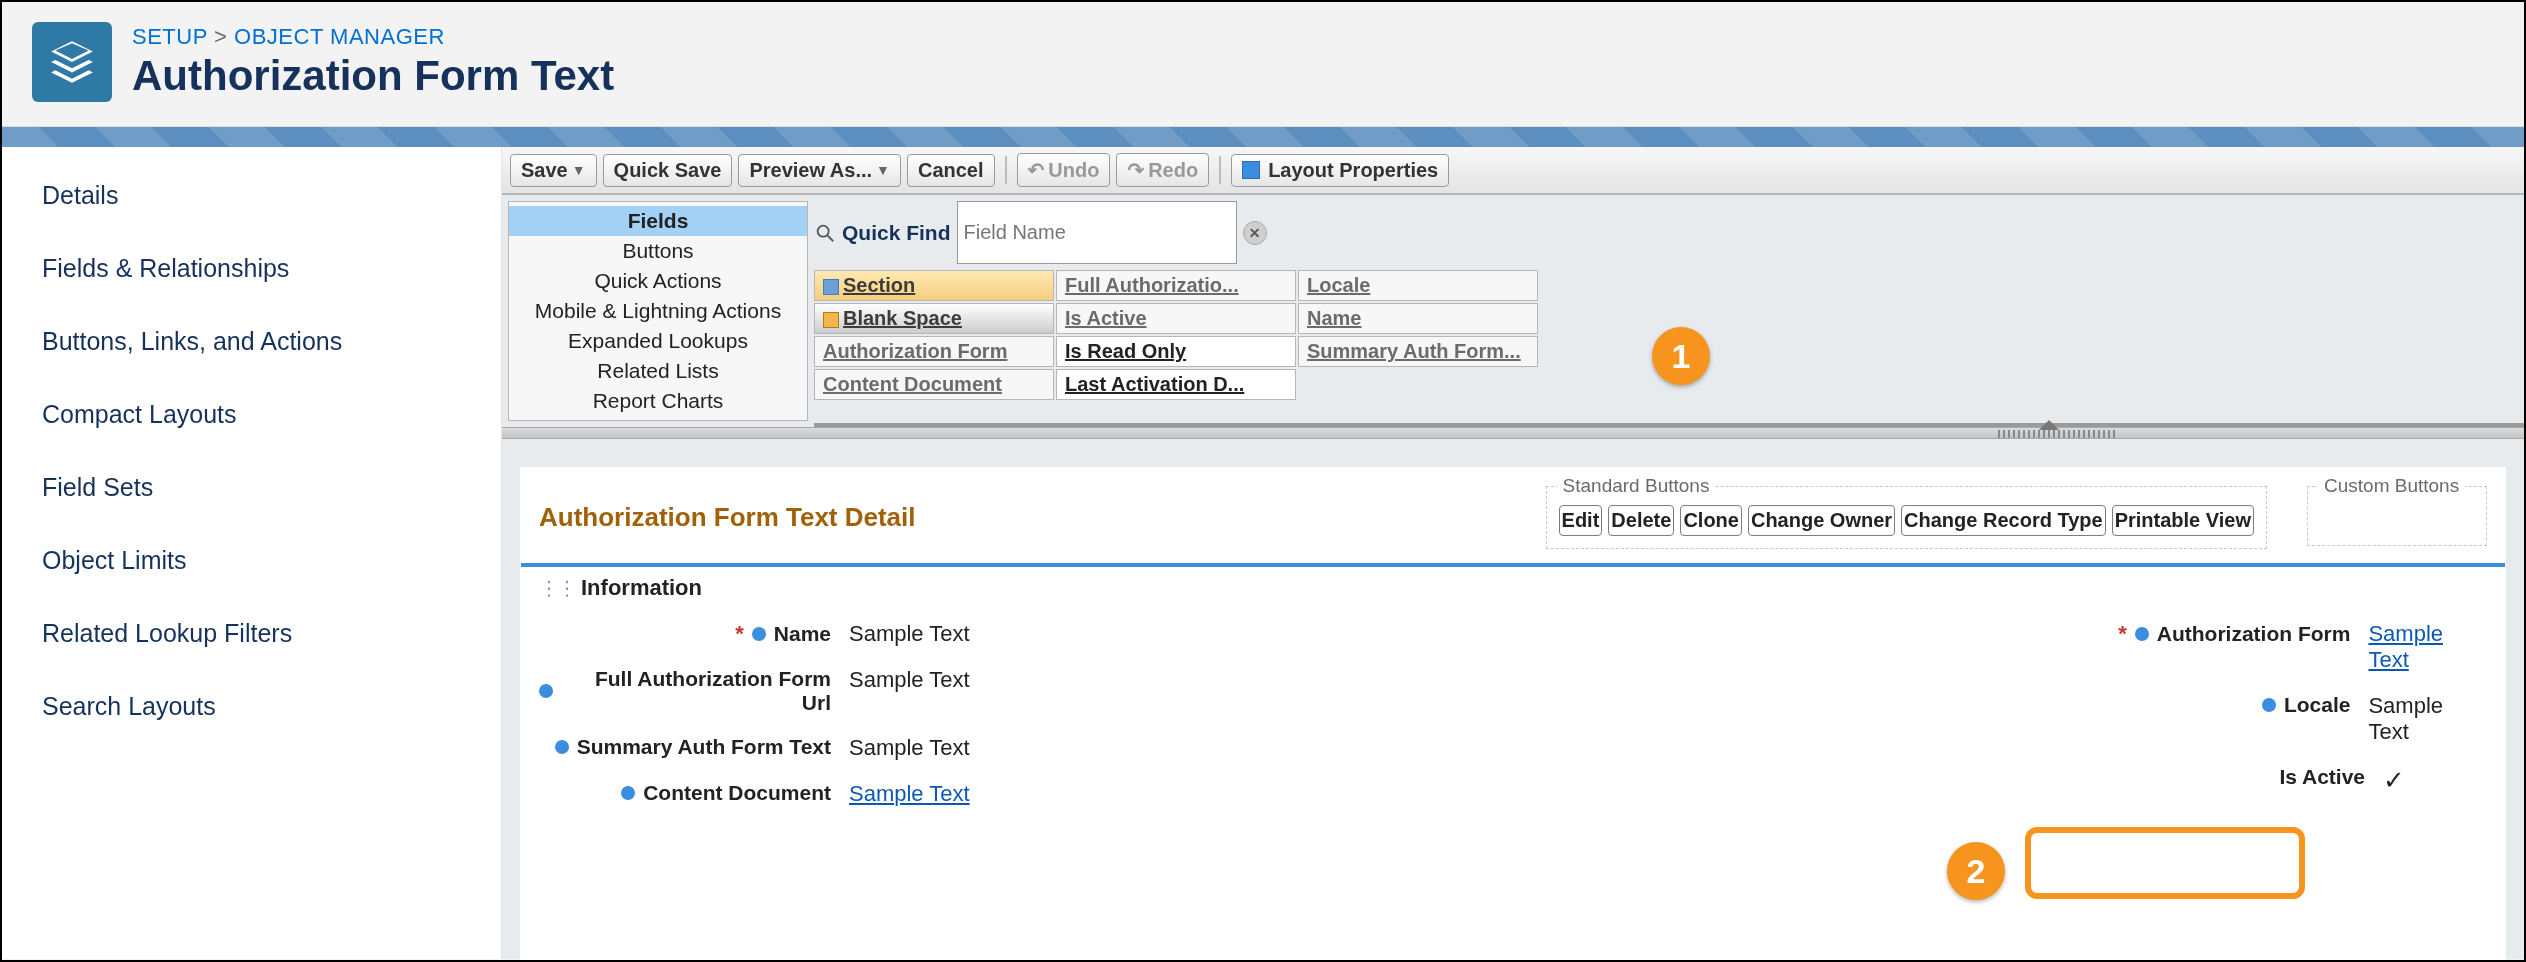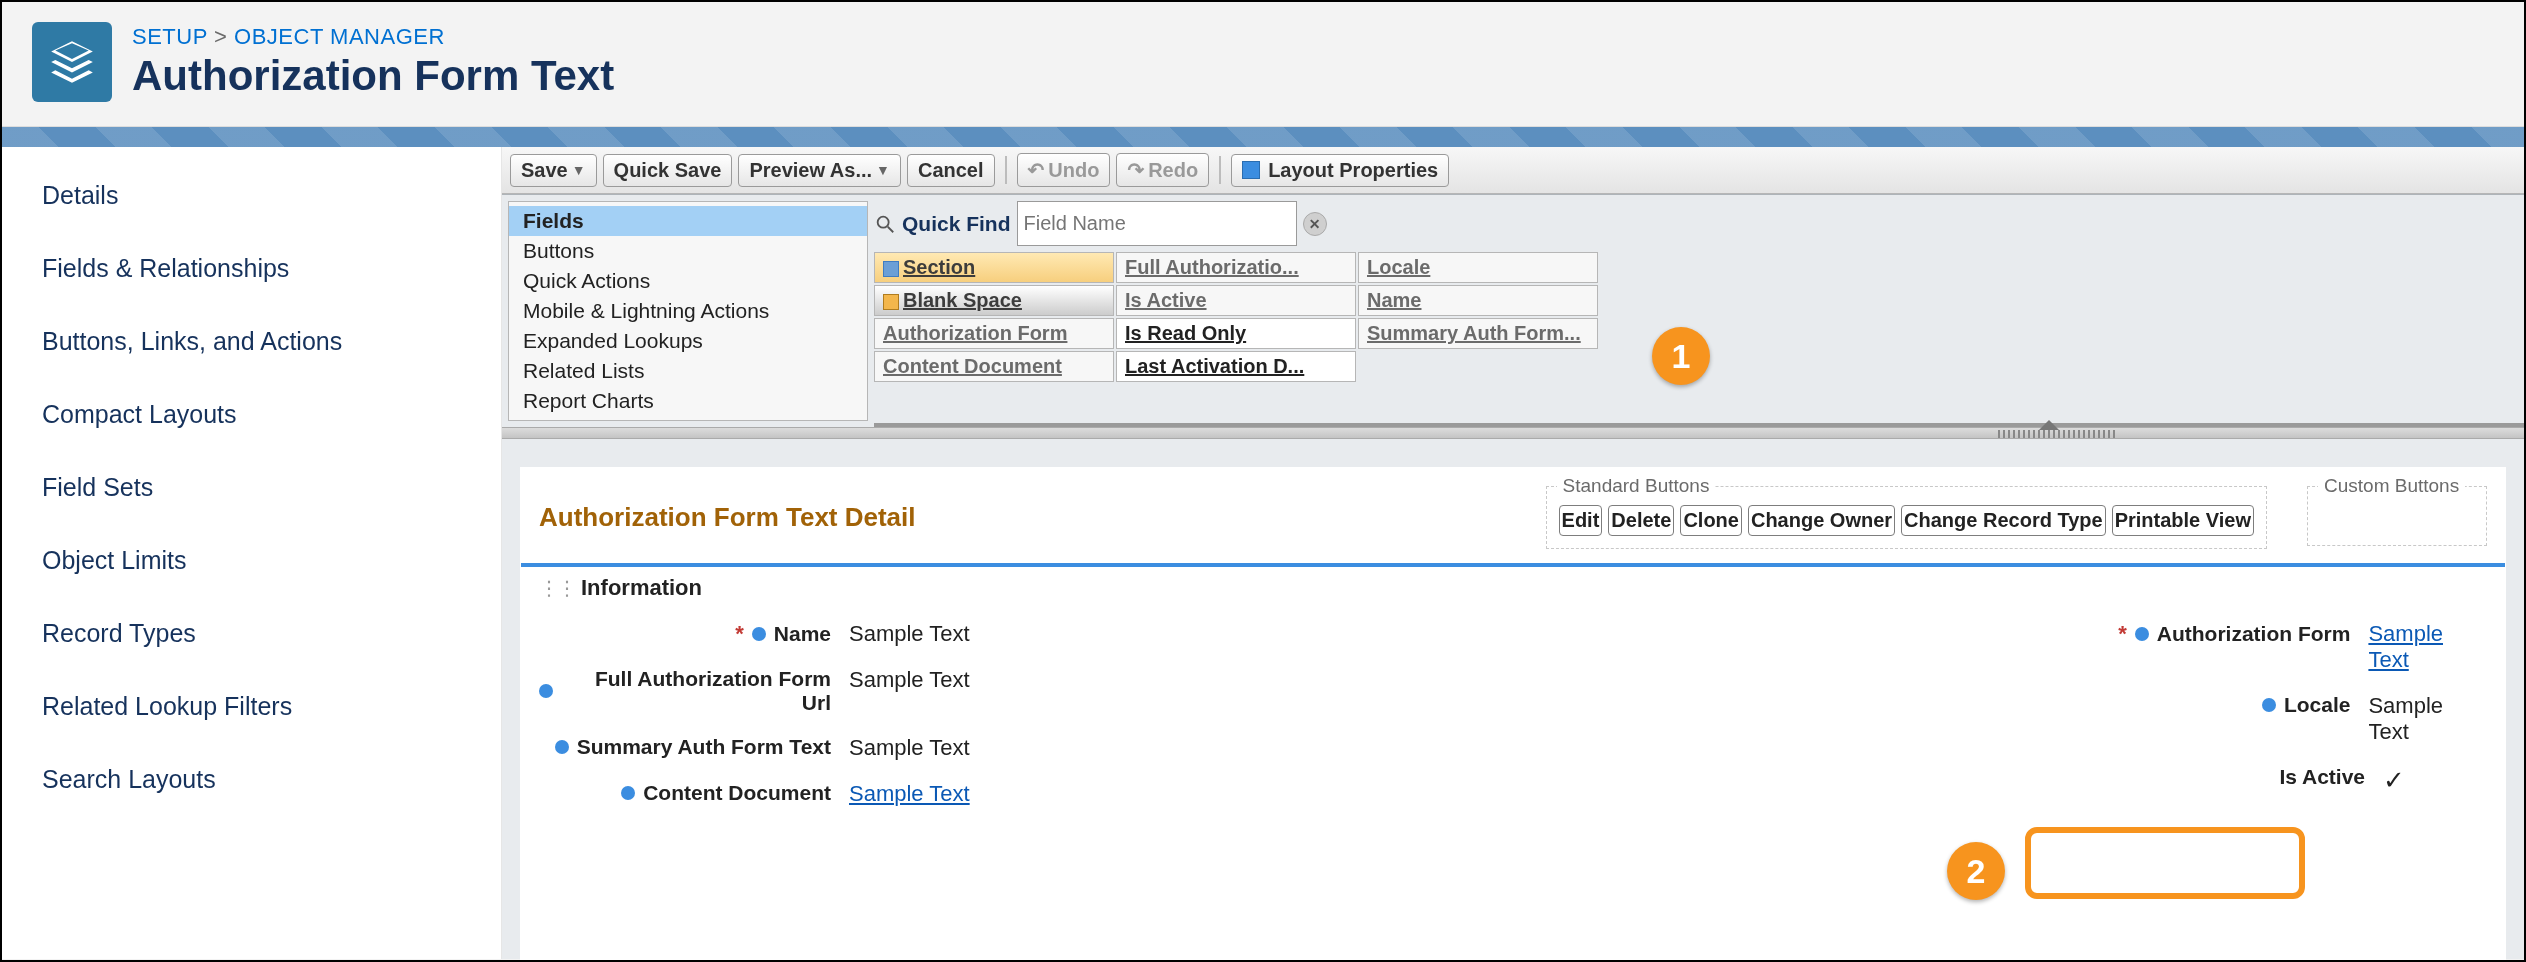--- a/index.html
+++ b/index.html
@@ -27,28 +27,28 @@
   
   .toolbar { background: linear-gradient(#f7f7f7,#e4e4e4); border-bottom: 1px solid #b6b6b6; padding: 6px 8px; display: flex; align-items: center; gap: 6px; font-size: 20px; }
   .btn { background: linear-gradient(#fff,#e6e6e6); border: 1px solid #9a9a9a; border-radius: 4px; padding: 4px 10px; font-size: 20px; font-weight: 700; color: #333; cursor: pointer; display:inline-flex; align-items:center; gap:4px; }
   .btn.disabled { color: #999; cursor: default; }
   .btn .caret { font-size: 14px; color: #666; }
   .sep-v { width: 2px; height: 28px; background: #bcbcbc; margin: 0 4px; }
   .layout-icon { width: 18px; height: 18px; background:#3b8de0; border:1px solid #2a6db0; display:inline-block; margin-right:4px; vertical-align:middle; }
 
   
   .palette { display: flex; border-top: 1px solid #aeb4b9; background: #e8ebee; }
-  .palette-cats { width: 360px; background: #f7f7f7; border: 1px solid #b6b6b6; margin: 6px; padding: 4px 0; font-size: 21px; }
+  .palette-cats { width: 300px; background: #f7f7f7; border: 1px solid #b6b6b6; margin: 6px; padding: 4px 0; font-size: 21px; text-align: center; }
   .palette-cat { padding: 3px 14px; cursor:pointer; color:#222; }
   .palette-cat.selected { background: #a3d0f5; font-weight:700; }
   .palette-right { flex:1; padding: 6px 10px 14px 0; border-bottom: 4px solid #9a9a9a; }
   .quickfind-row { display:flex; align-items:center; gap:6px; margin-bottom:6px; }
   .quickfind-row .mag { width:22px; height:22px; }
   .quickfind-label { font-weight:700; font-size:21px; }
-  .quickfind-input { width: 280px; padding: 10px 6px; font-size:20px; border:1px solid #9a9a9a; color:#888; background:#fff; }
+  .quickfind-input { width: 280px; padding: 19px 6px; font-size:20px; border:1px solid #9a9a9a; color:#888; background:#fff; }
   .clear-btn { width:24px; height:24px; border-radius:50%; background:#cfcfcf; color:#555; display:flex; align-items:center; justify-content:center; font-size:14px; font-weight:bold; border:1px solid #aaa; cursor:pointer; }
   .field-grid { display: grid; grid-template-columns: 240px 240px 240px; gap: 2px 2px; }
   .field-cell { border:1px solid #b6b6b6; background:#f7f7f7; padding: 3px 8px; font-size:20px; color:#6b6b6b; font-weight:600; white-space:nowrap; overflow:hidden; text-overflow:ellipsis;text-decoration:underline; }
   .field-cell.special { background: linear-gradient(#ffe9b3,#f7cf7e); color:#3c3c3c; font-weight:700; }
   .field-cell.special2 { background: linear-gradient(#fff,#ccc); color:#3c3c3c; font-weight:700; }
   .field-cell.draggable { color:#222; background:#fff; cursor:grab; font-weight:700; }
   .field-cell .mini { display:inline-block; width:16px; height:16px; background:#6b9fd6; border:1px solid #3f7cc2; margin-right:4px; vertical-align:middle; }
   .field-cell .mini2 { background:#f3b64b; border-color:#b07c1e; }
 
   .drag-handle-bar { height: 12px; background: linear-gradient(#dcdcdc,#c4c4c4); border-top:1px solid #aaa; border-bottom:1px solid #aaa; position:relative; }
@@ -109,21 +109,20 @@
 
   <div class="cols">
 
     <div class="sidebar">
       <div class="sidebar-item">Details</div>
       <div class="sidebar-item">Fields &amp; Relationships</div>
       <div class="sidebar-item">Buttons, Links, and Actions</div>
       <div class="sidebar-item">Compact Layouts</div>
       <div class="sidebar-item">Field Sets</div>
       <div class="sidebar-item">Object Limits</div>
-      <div class="sidebar-item">Record Types</div>
       <div class="sidebar-item">Related Lookup Filters</div>
       <div class="sidebar-item">Search Layouts</div>
     </div>
 
     <div class="main">
 
       <div class="toolbar">
         <button class="btn">
             <span>Save</span>
             <span class="caret">▼</span>

